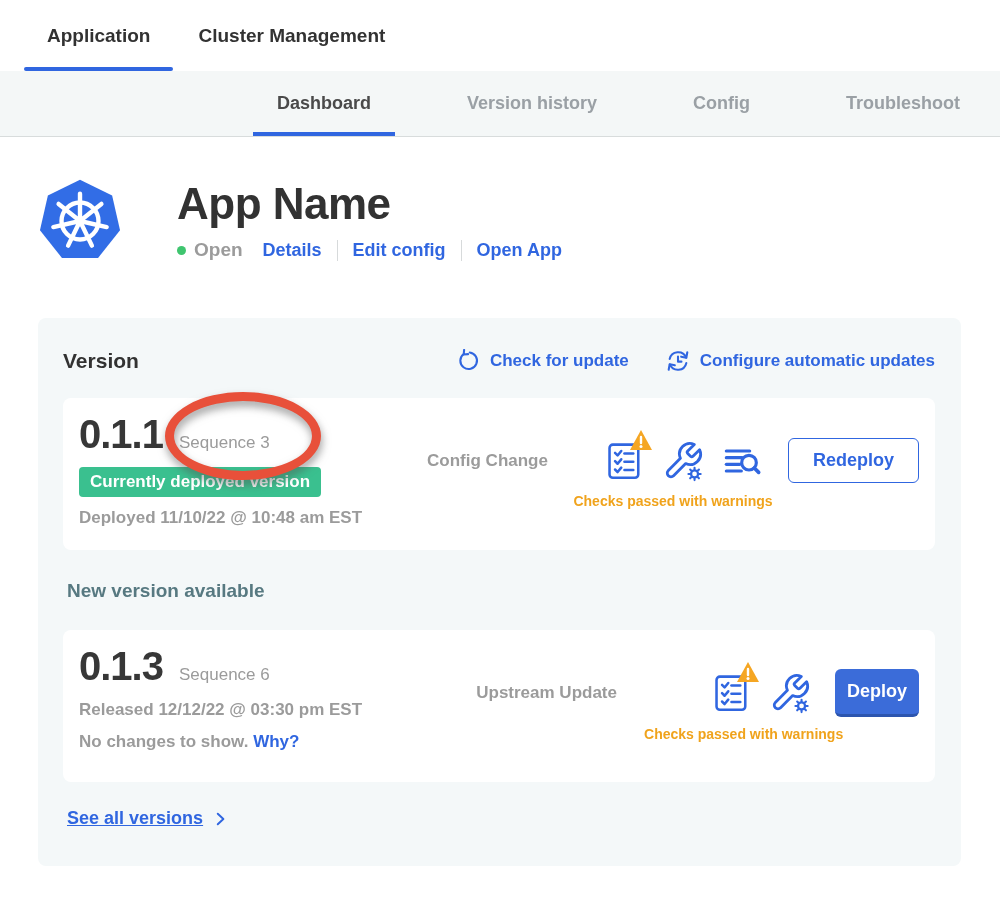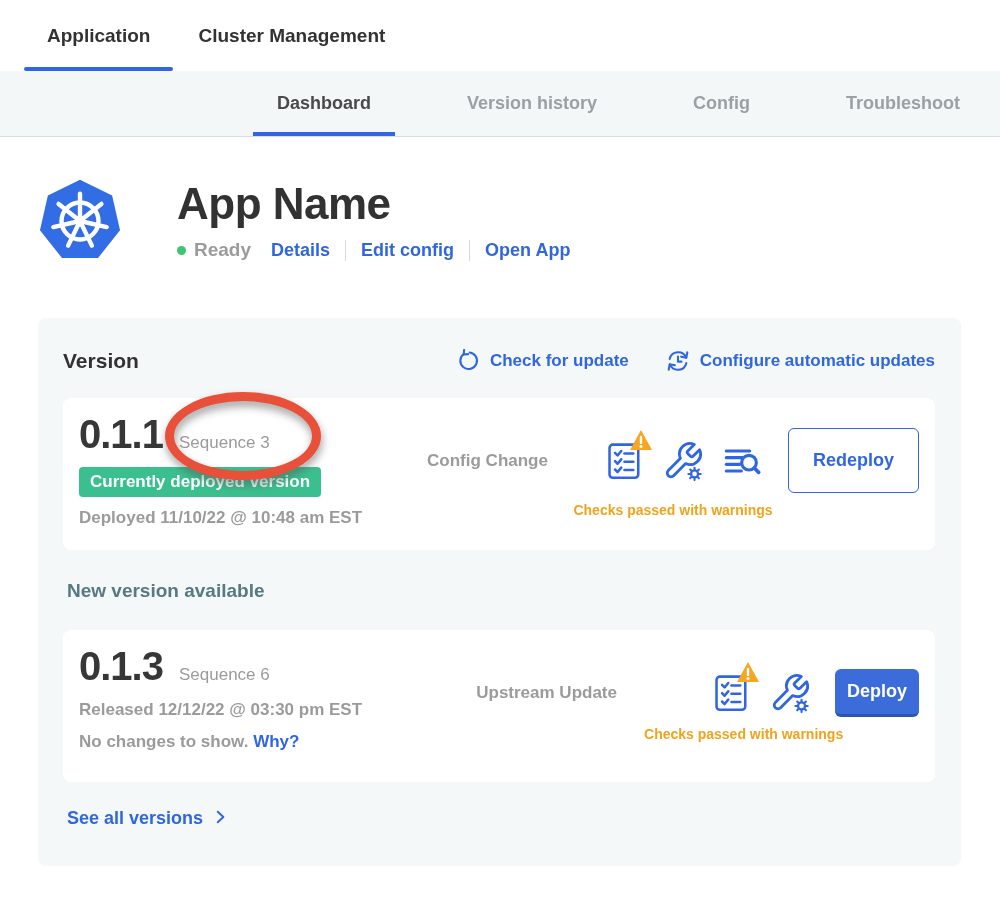--- a/index.html
+++ b/index.html
@@ -74,37 +74,37 @@
   .why-link { color:#3066e0; font-weight:700; cursor:pointer; }
 
   .rel-right { display:flex; flex-direction:column; justify-content:center; margin-left:auto; }
   .action-row { display:flex; align-items:center; }
   .source-label { font-size:17px; font-weight:700; color:#9b9b9b; }
   .icon-group { display:flex; align-items:center; gap:18px; }
   .warn-text { font-size:14px; font-weight:700; color:#f0a31c; text-align:center; margin-top:9px; }
 
   .btn {
     font-family:"Liberation Sans",sans-serif; font-size:18px; font-weight:700;
-    border-radius:6px; cursor:pointer; padding:21px 24px;
+    border-radius:6px; cursor:pointer; padding:11px 24px;
   }
   .btn-outline { background:#fff; color:#3066e0; border:1.5px solid #3066e0; margin-left:24px; }
   .btn-solid { background:#3b6cd9; color:#fff; border:0; border-bottom:3px solid #2c55ae; padding:12px 12px; margin-left:24px; }
 
   .red-ellipse {
     position:absolute; left:102px; top:-6px; width:156px; height:88px;
     border:9px solid #e8503a; border-radius:50%;
     filter:drop-shadow(1px 5px 4px rgba(80,80,80,0.55));
     pointer-events:none; z-index:3;
   }
 
   .new-version-heading { margin:30px 0 0 4px; font-size:19px; font-weight:700; color:#577981; }
   .release-card.second { margin-top:28px; }
 
-  .see-all { display:flex; gap:8px; margin:26px 0 0 4px;
-             font-size:18px; font-weight:700; color:#3066e0; cursor:pointer; }
+  .see-all { display:flex; align-items:center; gap:8px; margin:26px 0 0 4px;
+             font-size:18px; font-weight:700; color:#3066e0; cursor:pointer;text-decoration:underline; }
 
   .icon-stack { position:relative; }
   .icon-stack .tri { position:absolute; top:-9px; right:-9px; }
 </style>
 </head>
 <body>
 
 <div class="primary-nav">
   <div class="pitem active">Application</div>
   <div class="pitem">Cluster Management</div>
@@ -129,21 +129,21 @@
       <line x1="50" y1="50" x2="36.5" y2="78"></line>
       <line x1="50" y1="50" x2="19.7" y2="56.9"></line>
       <line x1="50" y1="50" x2="25.7" y2="30.6"></line>
     </g>
     <circle cx="50" cy="50" r="6" fill="#ffffff"></circle>
   </svg>
   <div class="app-head-right">
     <div class="app-title">App Name</div>
     <div class="status-row">
       <span class="ready-dot"></span>
-      <span class="ready-text">Ready</span>
+      <span class="ready-text">Open</span>
       <span class="hlink">Details</span>
       <span class="hlink">Edit config</span>
       <span class="hlink">Open App</span>
     </div>
   </div>
 </div>
 
 <div class="version-card">
 
   <div class="version-head">

